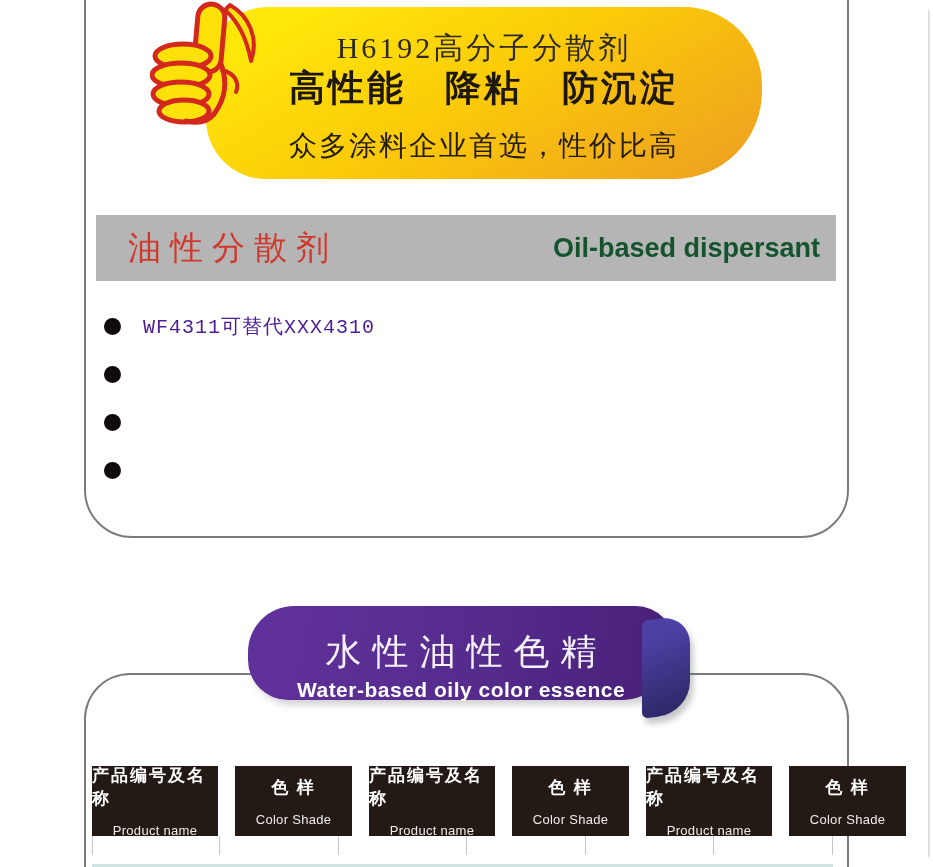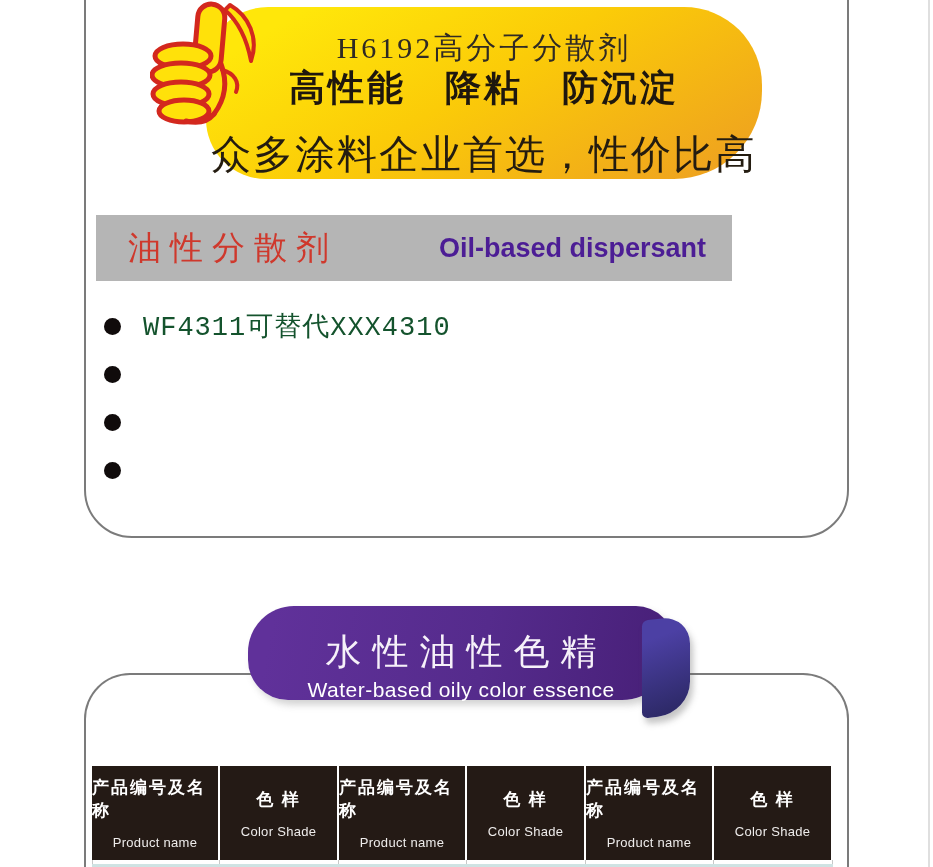--- a/index.html
+++ b/index.html
@@ -1,19 +1,20 @@
 <!DOCTYPE html>
 <html><head>
 <meta charset="utf-8">
 <style>
   * { margin:0; padding:0; box-sizing:border-box; }
   html,body { background:#ffffff; }
   .page {
     position:relative; width:933px; height:867px; background:#fff; overflow:hidden;
     font-family:"Liberation Sans","DejaVu Sans",sans-serif;
+    border-radius:23px;
   }
   .serif { font-family:"Liberation Serif","DejaVu Serif",serif; }
 
   
   .panel-oil {
     position:absolute; left:84px; top:-70px; width:765px; height:608px;
     border:2px solid #7b7b7b; border-radius:48px; background:#fff; z-index:1;
   }
   .panel-essence {
     position:absolute; left:84px; top:673px; width:765px; height:260px;
@@ -30,39 +31,39 @@
   .banner-title {
     position:absolute; left:0; right:0; top:21px;
     font-size:30px; letter-spacing:3px; color:#2f2a24; font-weight:500;
   }
   .banner-slogan {
     position:absolute; left:0; right:0; top:57px;
     font-size:36px; letter-spacing:3px; color:#1e170e; font-weight:600;
   }
   .banner-subtitle {
     position:absolute; left:0; right:0; top:120px;
-    font-size:40px; letter-spacing:2px; color:#241c10; font-weight:500;
+    font-size:28px; letter-spacing:2px; color:#241c10; font-weight:500;
   }
   .hand { position:absolute; left:150px; top:0px; width:112px; height:128px; z-index:3; }
 
   
   .gray-bar {
-    position:absolute; left:96px; top:215px; width:636px; height:66px;
+    position:absolute; left:96px; top:215px; width:740px; height:66px;
     background:#b5b5b5; z-index:2; display:flex; align-items:center;
-    justify-content:space-between; padding:0 26px 0 32px;
+    justify-content:space-between; padding:0 16px 0 32px;
   }
   .gray-bar .zh { font-size:33px; letter-spacing:9px; color:#cf382c; font-weight:500; }
-  .gray-bar .en { font-size:27px; font-weight:bold; color:#4c1d95; }
+  .gray-bar .en { font-size:27px; font-weight:bold; color:#14532d; }
 
   
   .bullet-list { position:absolute; left:104px; top:302px; list-style:none; z-index:2; }
   .bullet-list li { height:48px; display:flex; align-items:center; }
   .dot { width:17px; height:17px; border-radius:50%; background:#100b0b; margin-right:22px; flex:none; }
   .item-text {
-    font-size:27px; color:#14532d; letter-spacing:1px;
+    font-size:20px; color:#4c1d95; letter-spacing:1px;
     font-family:"Liberation Mono","DejaVu Sans Mono",monospace;
   }
 
   
   .ribbon {
     position:absolute; left:248px; top:606px; width:426px; height:94px;
     background:linear-gradient(100deg,#60319a 6%,#552b8c 55%,#471f77 100%);
     border-radius:46px 38px 52px 40px; z-index:4; text-align:center;
     box-shadow:4px 5px 7px rgba(110,110,110,0.30);
   }
@@ -71,26 +72,26 @@
     background:linear-gradient(165deg,#4c40a4 20%,#2e2a69 90%);
     border-radius:6px 28px 32px 6px; transform:skewY(-6deg); z-index:-1;
     box-shadow:3px 6px 6px rgba(90,90,90,0.35);
   }
   .ribbon-title {
     position:absolute; left:0; right:0; top:22px; color:#f6f1f9;
     font-size:36px; letter-spacing:11px; text-indent:11px; font-weight:500;
   }
   .ribbon-subtitle {
     position:absolute; left:0; right:0; top:72px; color:#ffffff;
-    font-size:21px; font-weight:normal; letter-spacing:0.5px;
+    font-size:21px; font-weight:bold; letter-spacing:0.5px;
   }
 
   
   .color-table { position:absolute; left:92px; top:766px; width:741px; z-index:2; }
-  .header-row { display:flex; gap:2px; height:94px; }
+  .header-row { display:flex; gap:17px; height:70px; }
   .hcell {
     background:#241a15; color:#fff; display:flex; flex-direction:column;
     align-items:center; justify-content:center; gap:13px; flex:none;
   }
   .hcell:nth-child(odd) { width:126px; }
   .hcell:nth-child(even) { width:117px; }
   .hcell .zh { font-size:17px; font-weight:bold; letter-spacing:2px; }
   .hcell .en { font-size:13px; color:#eeeceb; letter-spacing:0.3px; }
   .empty-row { position:relative; height:19px; background:#fff; width:741px; }
   .vline { position:absolute; top:0; bottom:0; width:1px; background:#c8c8c8; }

